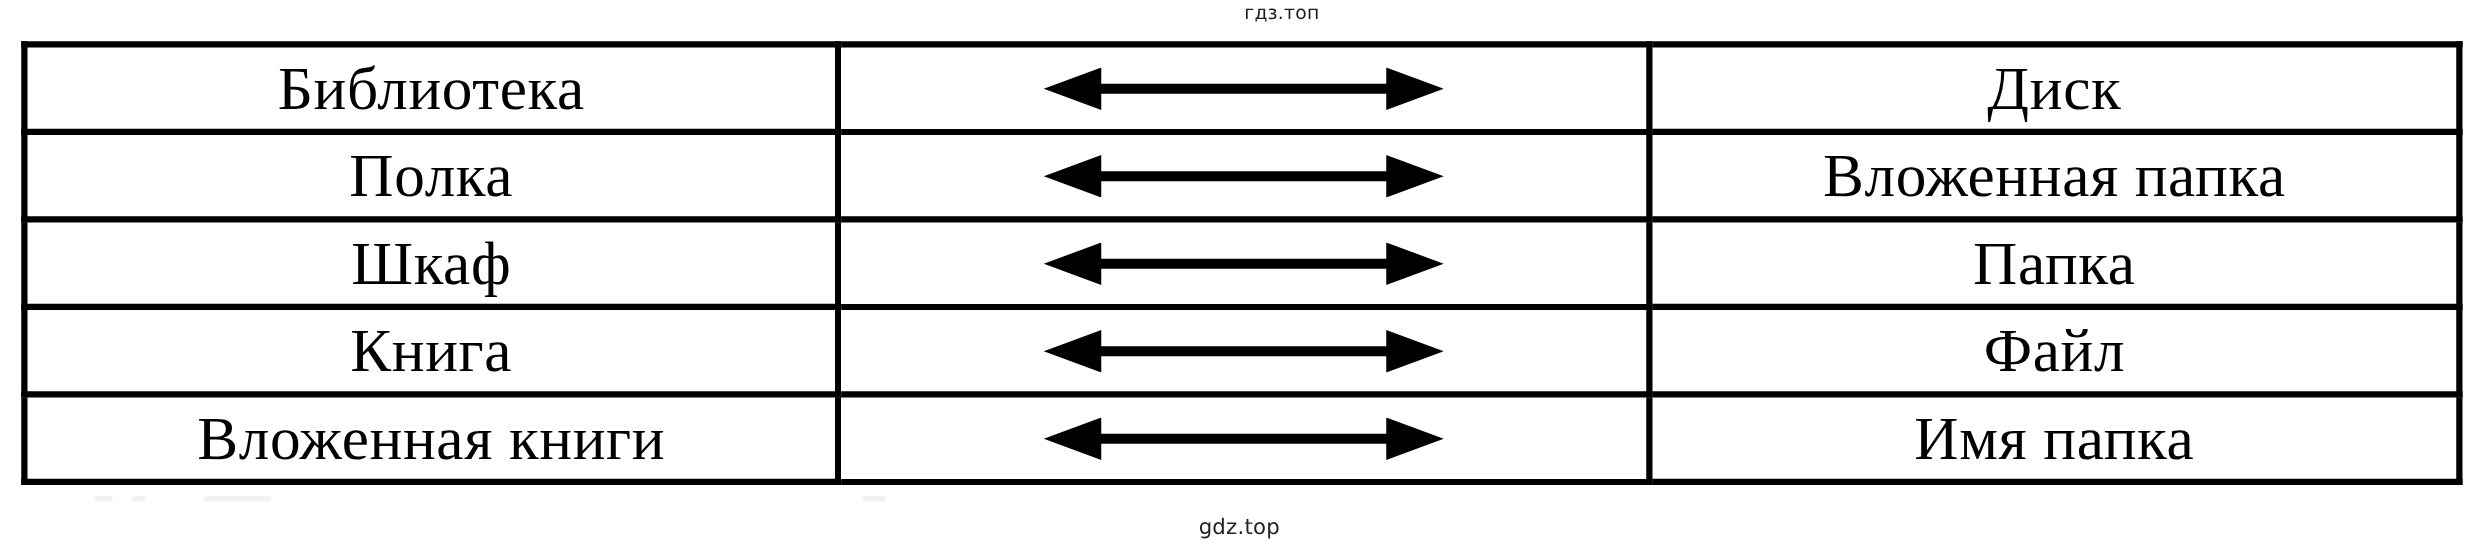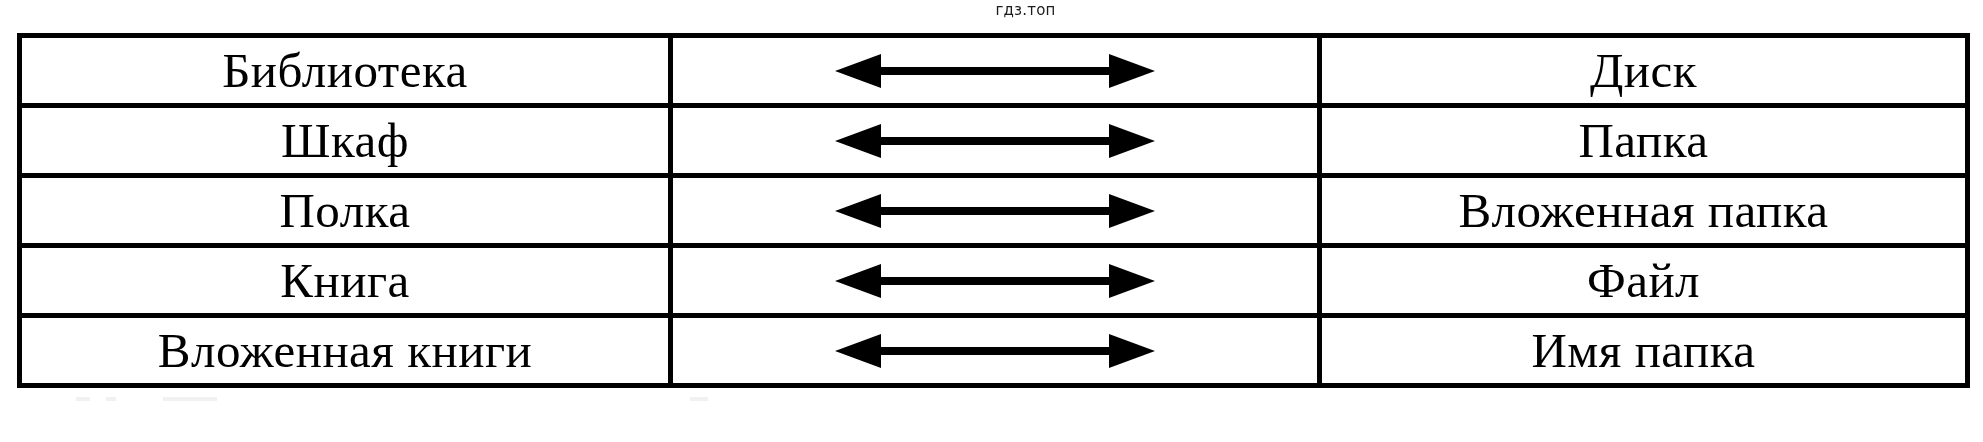--- a/index.html
+++ b/index.html
@@ -130,47 +130,47 @@
             <polygon points="320,17 274,0 274,34" fill="#000000"></polygon>
           </svg>
         </td>
         <td>
           <span class="cell-text">Диск</span>
         </td>
       </tr>
 
       <tr>
         <td>
+          <span class="cell-text">Полка</span>
+        </td>
+        <td class="arrow-cell">
+          <svg class="double-arrow" viewBox="0 0 320 34" aria-hidden="true">
+            <polygon points="0,17 46,0 46,34" fill="#000000"></polygon>
+            <rect x="42" y="13" width="236" height="8" fill="#000000"></rect>
+            <polygon points="320,17 274,0 274,34" fill="#000000"></polygon>
+          </svg>
+        </td>
+        <td>
+          <span class="cell-text">Вложенная папка</span>
+        </td>
+      </tr>
+
+      <tr>
+        <td>
           <span class="cell-text">Шкаф</span>
         </td>
         <td class="arrow-cell">
           <svg class="double-arrow" viewBox="0 0 320 34" aria-hidden="true">
             <polygon points="0,17 46,0 46,34" fill="#000000"></polygon>
             <rect x="42" y="13" width="236" height="8" fill="#000000"></rect>
             <polygon points="320,17 274,0 274,34" fill="#000000"></polygon>
           </svg>
         </td>
         <td>
           <span class="cell-text">Папка</span>
-        </td>
-      </tr>
-
-      <tr>
-        <td>
-          <span class="cell-text">Полка</span>
-        </td>
-        <td class="arrow-cell">
-          <svg class="double-arrow" viewBox="0 0 320 34" aria-hidden="true">
-            <polygon points="0,17 46,0 46,34" fill="#000000"></polygon>
-            <rect x="42" y="13" width="236" height="8" fill="#000000"></rect>
-            <polygon points="320,17 274,0 274,34" fill="#000000"></polygon>
-          </svg>
-        </td>
-        <td>
-          <span class="cell-text">Вложенная папка</span>
         </td>
       </tr>
 
       <tr>
         <td>
           <span class="cell-text">Книга</span>
         </td>
         <td class="arrow-cell">
           <svg class="double-arrow" viewBox="0 0 320 34" aria-hidden="true">
             <polygon points="0,17 46,0 46,34" fill="#000000"></polygon>
@@ -200,14 +200,15 @@
       </tr>
 
     </tbody>
   </table>
 
   <div class="artifact a1"></div>
   <div class="artifact a2"></div>
   <div class="artifact a3"></div>
   <div class="artifact a4"></div>
 
+  <div class="watermark watermark-bottom">gdz.top</div>
 
 </div>
 
 </body></html>

